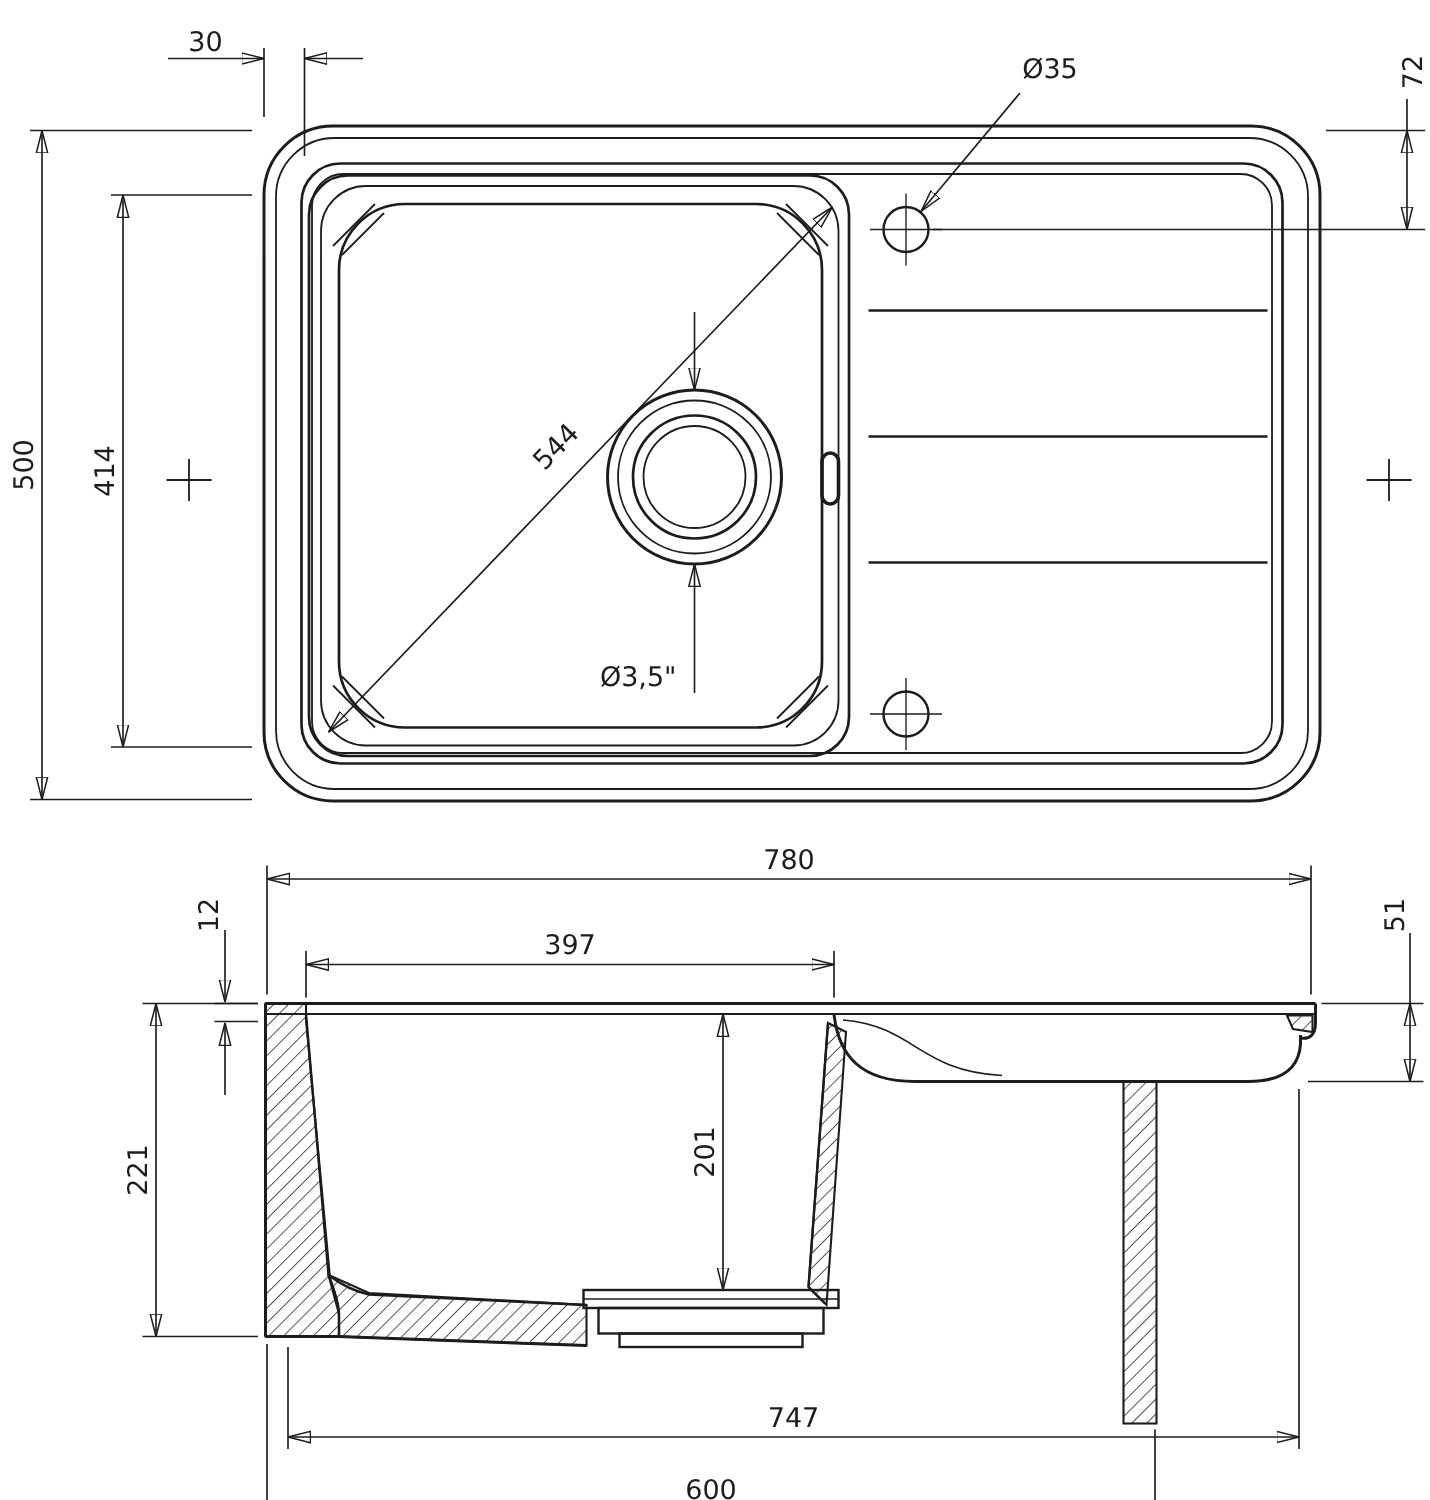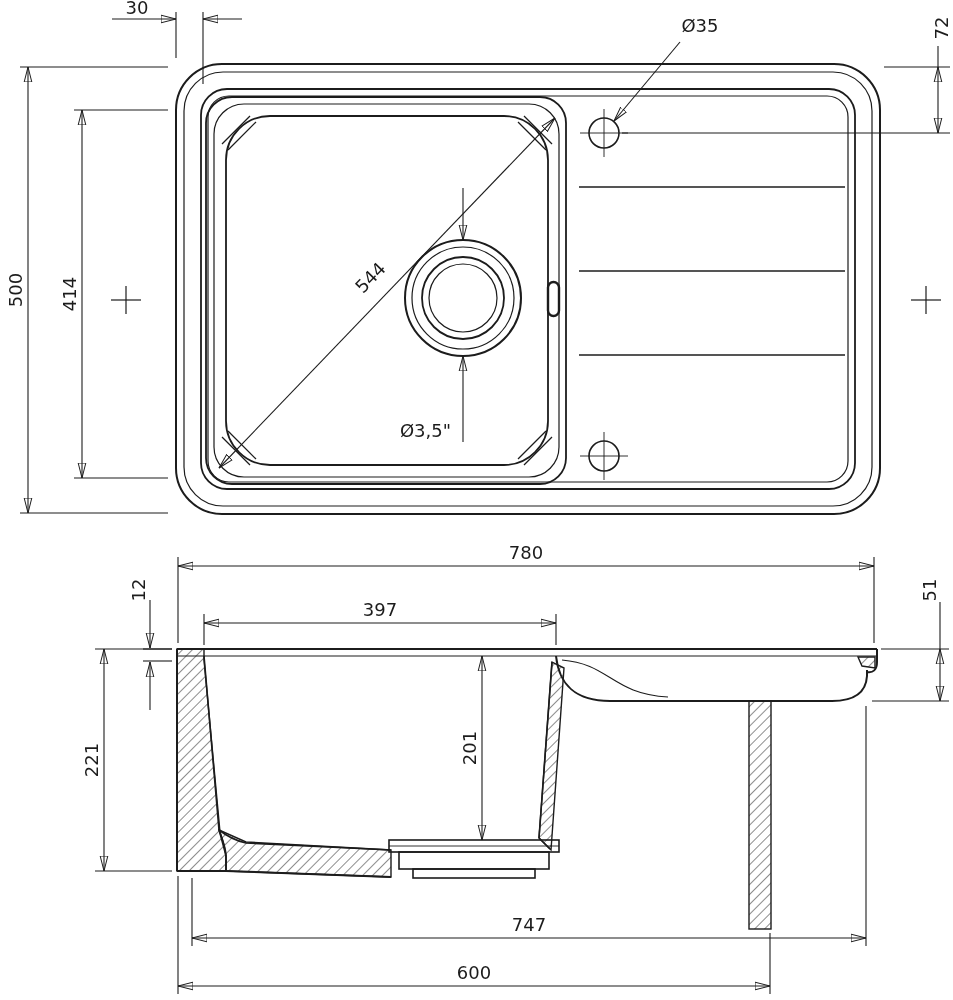--- a/index.html
+++ b/index.html
@@ -1,17 +1,17 @@
 <!DOCTYPE html>
 <html><head>
 <meta charset="utf-8">
 <style>
   html,body{margin:0;padding:0;background:#ffffff;}
   body{width:953px;height:1000px;overflow:hidden;}
-  .canvas{width:953px;height:848px;}
+  .canvas{width:953px;height:848px;margin-top:20px;}
   svg{display:block;}
   svg line, svg path, svg rect, svg circle{stroke:#1c1c1c;fill:none;stroke-linecap:butt;}
   .s2{stroke-width:2;}
   .s18{stroke-width:1.8;}
   .s16{stroke-width:1.6;}
   .s12{stroke-width:1.2;}
   .s09{stroke-width:0.9;}
   .dim{stroke-width:1.1;}
   .hatched{fill:url(#hatch);stroke:#1c1c1c;stroke-width:1.4;}
   text{font-family:"DejaVu Sans","Liberation Sans",sans-serif;font-size:18px;fill:#1c1c1c;stroke:none;}

